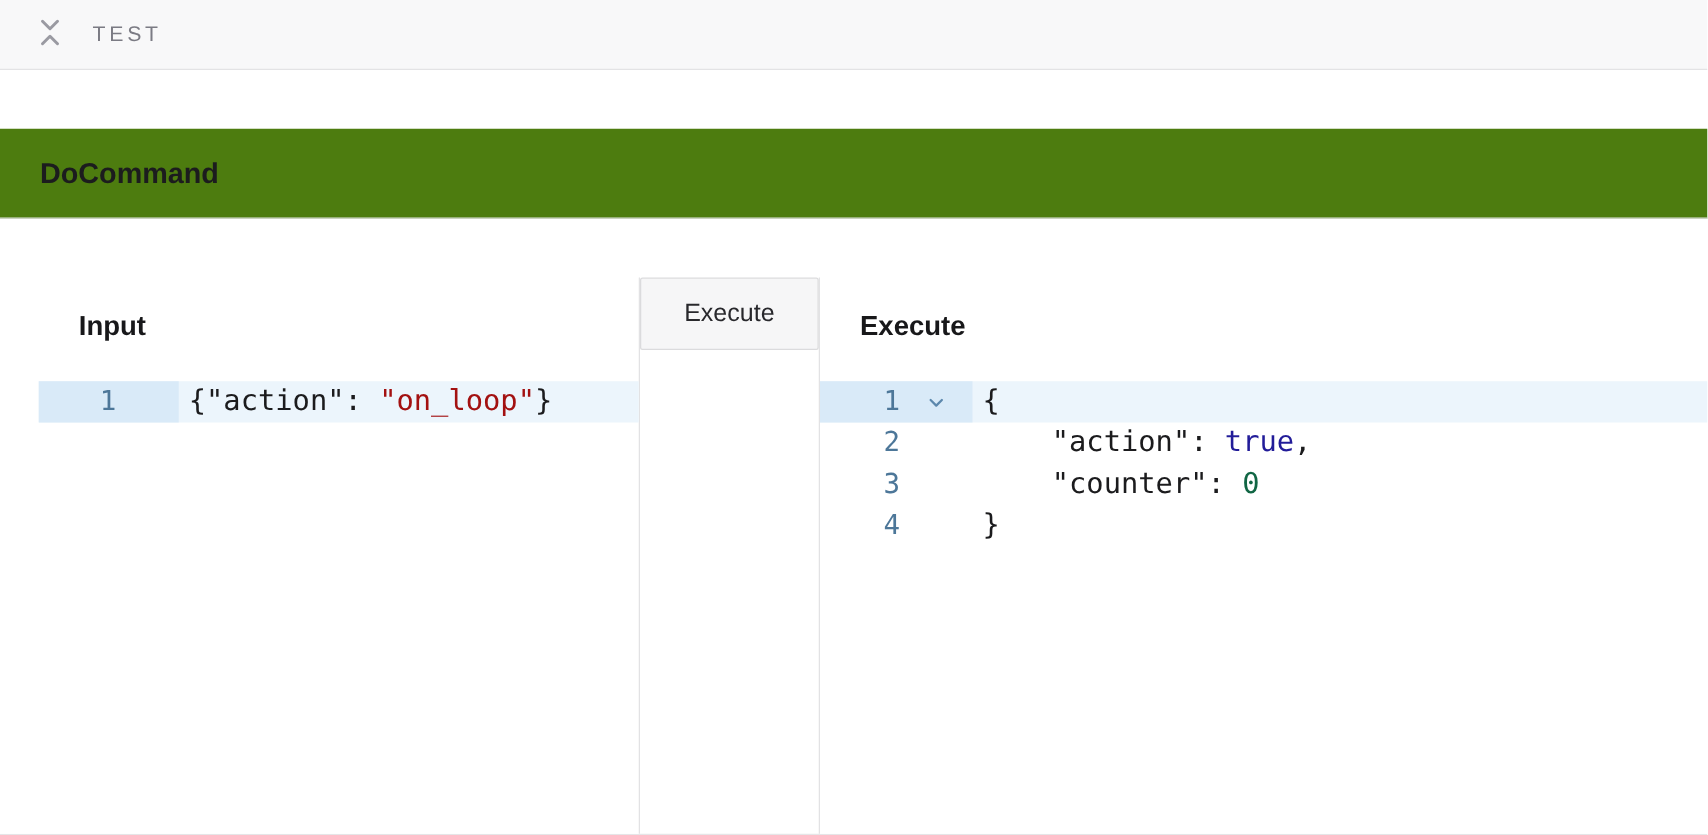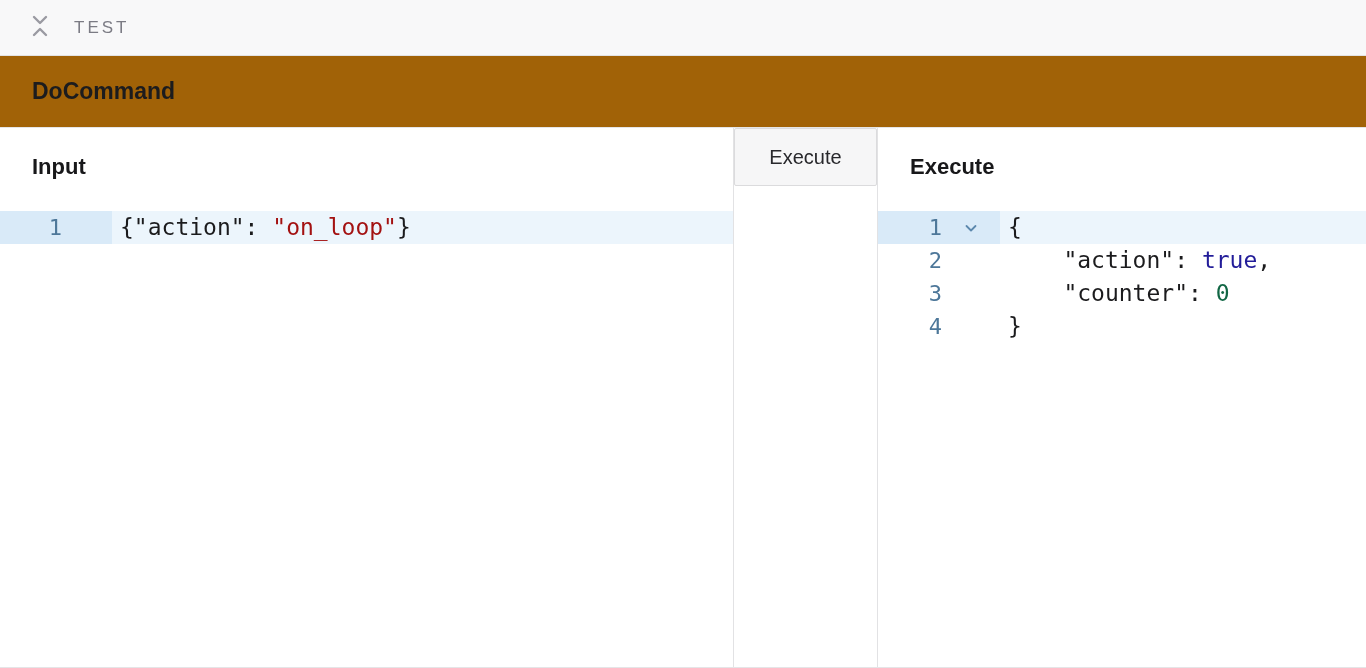--- a/index.html
+++ b/index.html
@@ -3,21 +3,21 @@
 <meta charset="utf-8">
 <style>
   * { box-sizing: border-box; margin: 0; padding: 0; }
   html, body { width: 1366px; height: 668px; }
   body {
     font-family: "Liberation Sans", sans-serif;
     background: #ffffff;
     color: #1b1b1d;
     overflow: hidden;
   }
-  .app { width: 1366px; height: 668px; display: flex; flex-direction: column; }
+  .app { width: 1366px; height: 668px; display: flex; flex-direction: column; gap: 47px; }
 
   
   .topbar {
     height: 56px; flex: none;
     background: #f8f8f9;
     border-bottom: 1px solid #e3e3e5;
     display: flex; align-items: center;
     padding-left: 30px; gap: 24px;
   }
   .collapse-btn { width: 20px; height: 28px; display: flex; align-items: center; justify-content: center; cursor: pointer; background: none; border: none; }
@@ -25,28 +25,28 @@
     font-size: 17px; font-weight: 500; color: #7b7b84;
     letter-spacing: 3px;
   }
 
   
   .title-row {
     height: 72px; flex: none;
     border-bottom: 1px solid #e5e5e7;
     display: flex; align-items: center;
     padding-left: 32px;
-    background: #a16207;
+    background: #4d7c0f;
   }
   .page-title { font-size: 23px; font-weight: 700; color: #1c1c1e; }
 
   
   .main { flex: 1; display: flex; min-height: 0; border-bottom: 1px solid #e5e5e7; }
   .panel { background: #fff; }
-  .panel-input  { width: 734px; flex: none; border-right: 1px solid #e2e2e4; }
+  .panel-input  { width: 512px; flex: none; border-right: 1px solid #e2e2e4; padding-left: 31px; }
   .mid-col {
     width: 144px; flex: none;
     border-right: 1px solid #e2e2e4;
     display: flex; align-items: flex-start; justify-content: center;
   }
   .panel-output { flex: 1; min-width: 0; }
 
   .panel-title {
     margin: 26px 0 0 32px;
     font-size: 22px; font-weight: 700; color: #18181a;

